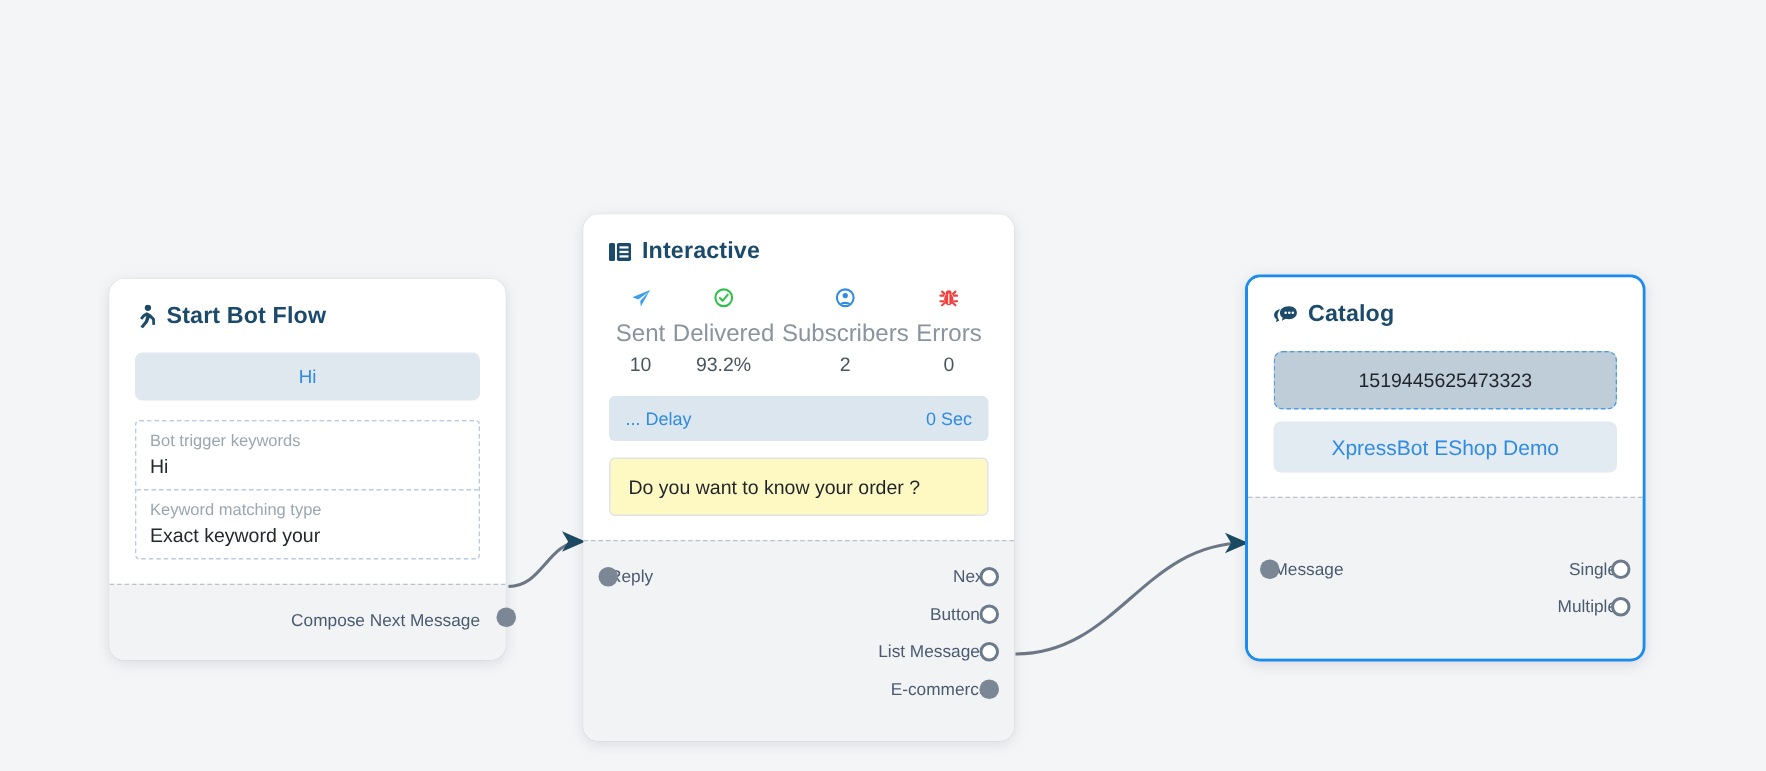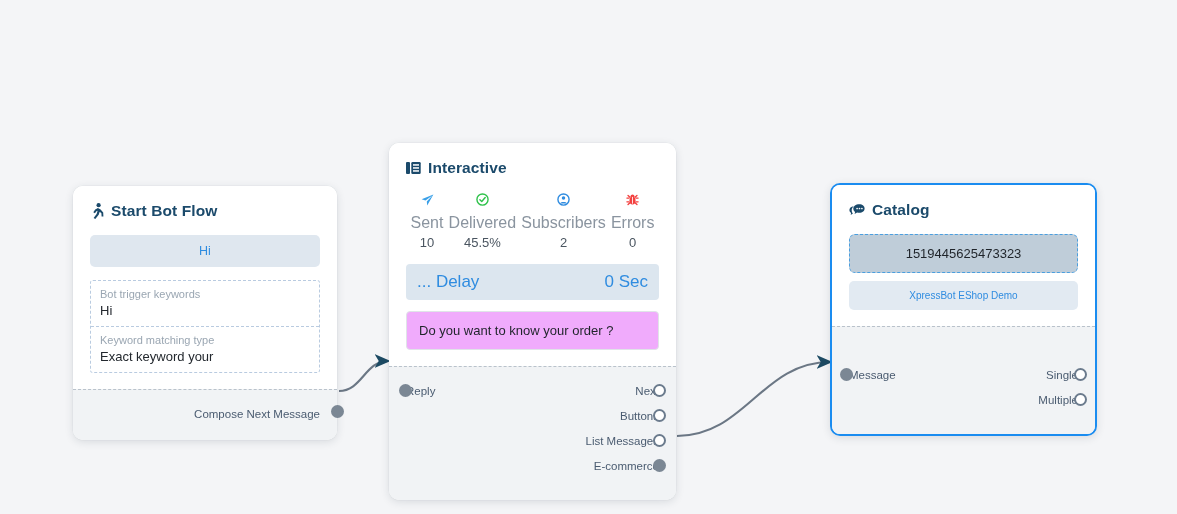--- a/index.html
+++ b/index.html
@@ -154,50 +154,50 @@
     font-size: 13px;
   }
   .delay-bar {
     background: #dce6ef;
     border-radius: 4px;
     display: flex;
     justify-content: space-between;
     align-items: center;
     padding: 8px 11px;
     color: #2f8ce0;
-    font-size: 17px;
+    font-size: 12px;
     margin-bottom: 11px;
   }
   .msg-box {
     border: 1px solid #e0e4e8;
     border-radius: 4px;
     padding: 11px 12px;
     color: #1f242a;
     font-size: 13px;
-    background: #f0abfc;
+    background: #fef9c3;
   }
 
   
   #node-catalog { left: 830px; top: 183px; width: 267px; }
   .pill-dashed {
     background: #bfcdd9;
     border: 1px dashed #4a9fe0;
     border-radius: 6px;
     text-align: center;
     color: #1f242a;
     font-size: 13px;
     padding: 11px 8px;
     margin-bottom: 8px;
   }
   .pill-soft {
     background: #e2eaf2;
     border-radius: 5px;
     text-align: center;
     color: #2f8ce0;
-    font-size: 10px;
+    font-size: 14px;
     padding: 9px 8px;
   }
 </style>
 </head>
 <body>
 
 <div id="canvas">
 
   <svg id="edge-layer" viewBox="0 0 1177 514" xmlns="http://www.w3.org/2000/svg">
     <defs>
@@ -274,21 +274,21 @@
         <div class="stat">
           <div class="stat-head">
             <span>
               <svg width="13" height="13" viewBox="0 0 14 14" xmlns="http://www.w3.org/2000/svg">
                 <circle cx="7" cy="7" r="6" fill="none" stroke="#2ec24a" stroke-width="1.5"></circle>
                 <path d="M4.2 7.2 L6.2 9.2 L9.9 4.8" fill="none" stroke="#2ec24a" stroke-width="1.5" stroke-linecap="round" stroke-linejoin="round"></path>
               </svg>
             </span>
             <span>Delivered</span>
           </div>
-          <div class="stat-val">45.5%</div>
+          <div class="stat-val">93.2%</div>
         </div>
 
         <div class="stat">
           <div class="stat-head">
             <span>
               <svg width="13" height="13" viewBox="0 0 14 14" xmlns="http://www.w3.org/2000/svg">
                 <circle cx="7" cy="7" r="6" fill="none" stroke="#2f8ce0" stroke-width="1.5"></circle>
                 <circle cx="7" cy="5.4" r="1.9" fill="#2f8ce0"></circle>
                 <path d="M3.4 11.4 C4.1 9.3, 9.9 9.3, 10.6 11.4 Z" fill="#2f8ce0"></path>
               </svg>

